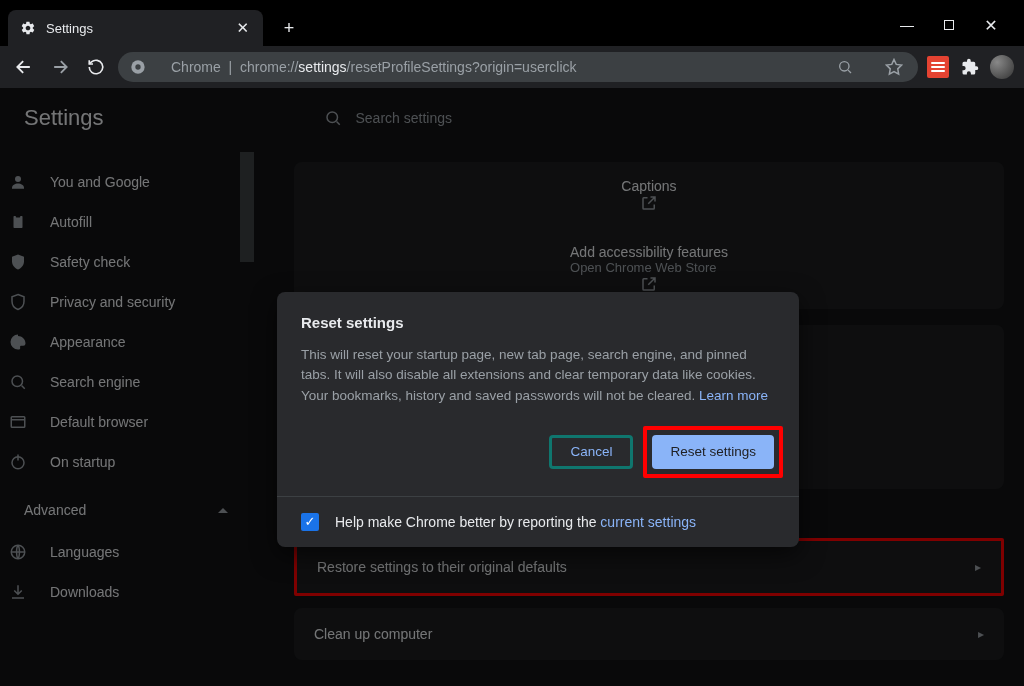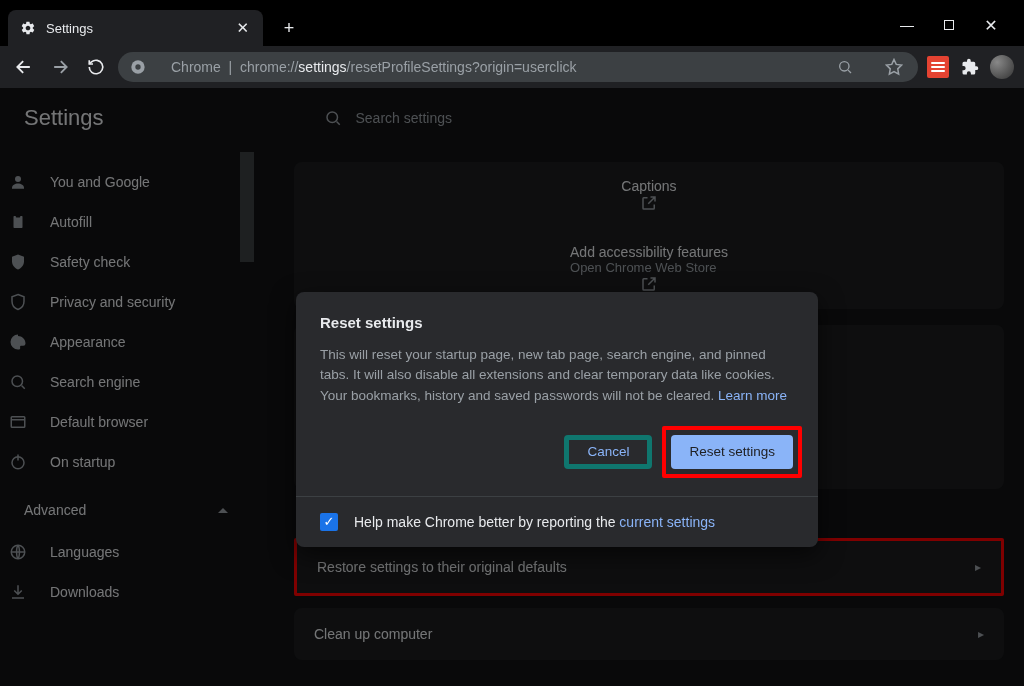--- a/index.html
+++ b/index.html
@@ -54,27 +54,27 @@
   .toggle { width: 34px; height: 14px; border-radius: 7px; position: relative; }
   .toggle::after { content:""; position:absolute; width:18px; height:18px; border-radius:50%; top:-2px; }
   .toggle.off { background: #5f6368; } .toggle.off::after{ background:#bdc1c6; left:-2px;}
   .toggle.on { background: #1a73e899; } .toggle.on::after{ background:#8ab4f8; right:-2px;}
   .section-title { color: #9aa0a6; font-size: 13px; padding: 8px 4px 10px 4px; }
   .list-row { display:flex; align-items:center; justify-content:space-between; padding: 18px 20px; font-size:14px; color:#e8eaed;}
   .arrow-right { color:#9aa0a6; font-size:12px;}
   .highlight-red { border: 3px solid #ff0000; border-radius: 2px; }
 
   
-  .dialog { position: absolute; top: 204px; left: 277px; width: 522px; background: #292a2d; border-radius: 8px; z-index: 10; box-shadow: 0 8px 24px rgba(0,0,0,0.6); margin-left: 19px; }
+  .dialog { position: absolute; top: 204px; left: 277px; width: 522px; background: #292a2d; border-radius: 8px; z-index: 10; box-shadow: 0 8px 24px rgba(0,0,0,0.6); }
   .dlg-title { font-size: 15px; font-weight: 600; color: #e8eaed; padding: 22px 24px 14px 24px; }
   .dlg-body { font-size: 13.5px; line-height: 1.5; color: #9aa0a6; padding: 0 24px 20px 24px; }
   .link { color: #8ab4f8; }
   .dlg-actions { display: flex; justify-content: flex-end; gap: 10px; padding: 0 16px 18px 24px; align-items:center;}
   .btn { height: 34px; padding: 0 18px; border-radius: 4px; font-size: 13.5px; display: flex; align-items: center; cursor: pointer; }
-  .btn-cancel { border: 5px solid #0f766e; color: #8ab4f8; background: transparent; }
+  .btn-cancel { border: 3px solid #0f766e; color: #8ab4f8; background: transparent; }
   .btn-primary { background: #8ab4f8; color: #202124; font-weight: 500; }
   .primary-highlight { padding: 5px; border: 4px solid #ff0000; border-radius: 2px; }
   .dlg-footer { border-top: 1px solid #3c4043; padding: 16px 24px; display: flex; align-items: center; gap: 16px; font-size: 14px; color: #e8eaed; }
   .checkbox { width: 18px; height: 18px; background: #1a73e8; border-radius: 2px; display: flex; align-items: center; justify-content: center; color: #fff; font-size: 13px; }
 
   svg { display: block; }
 </style>
 </head>
 <body>
 

